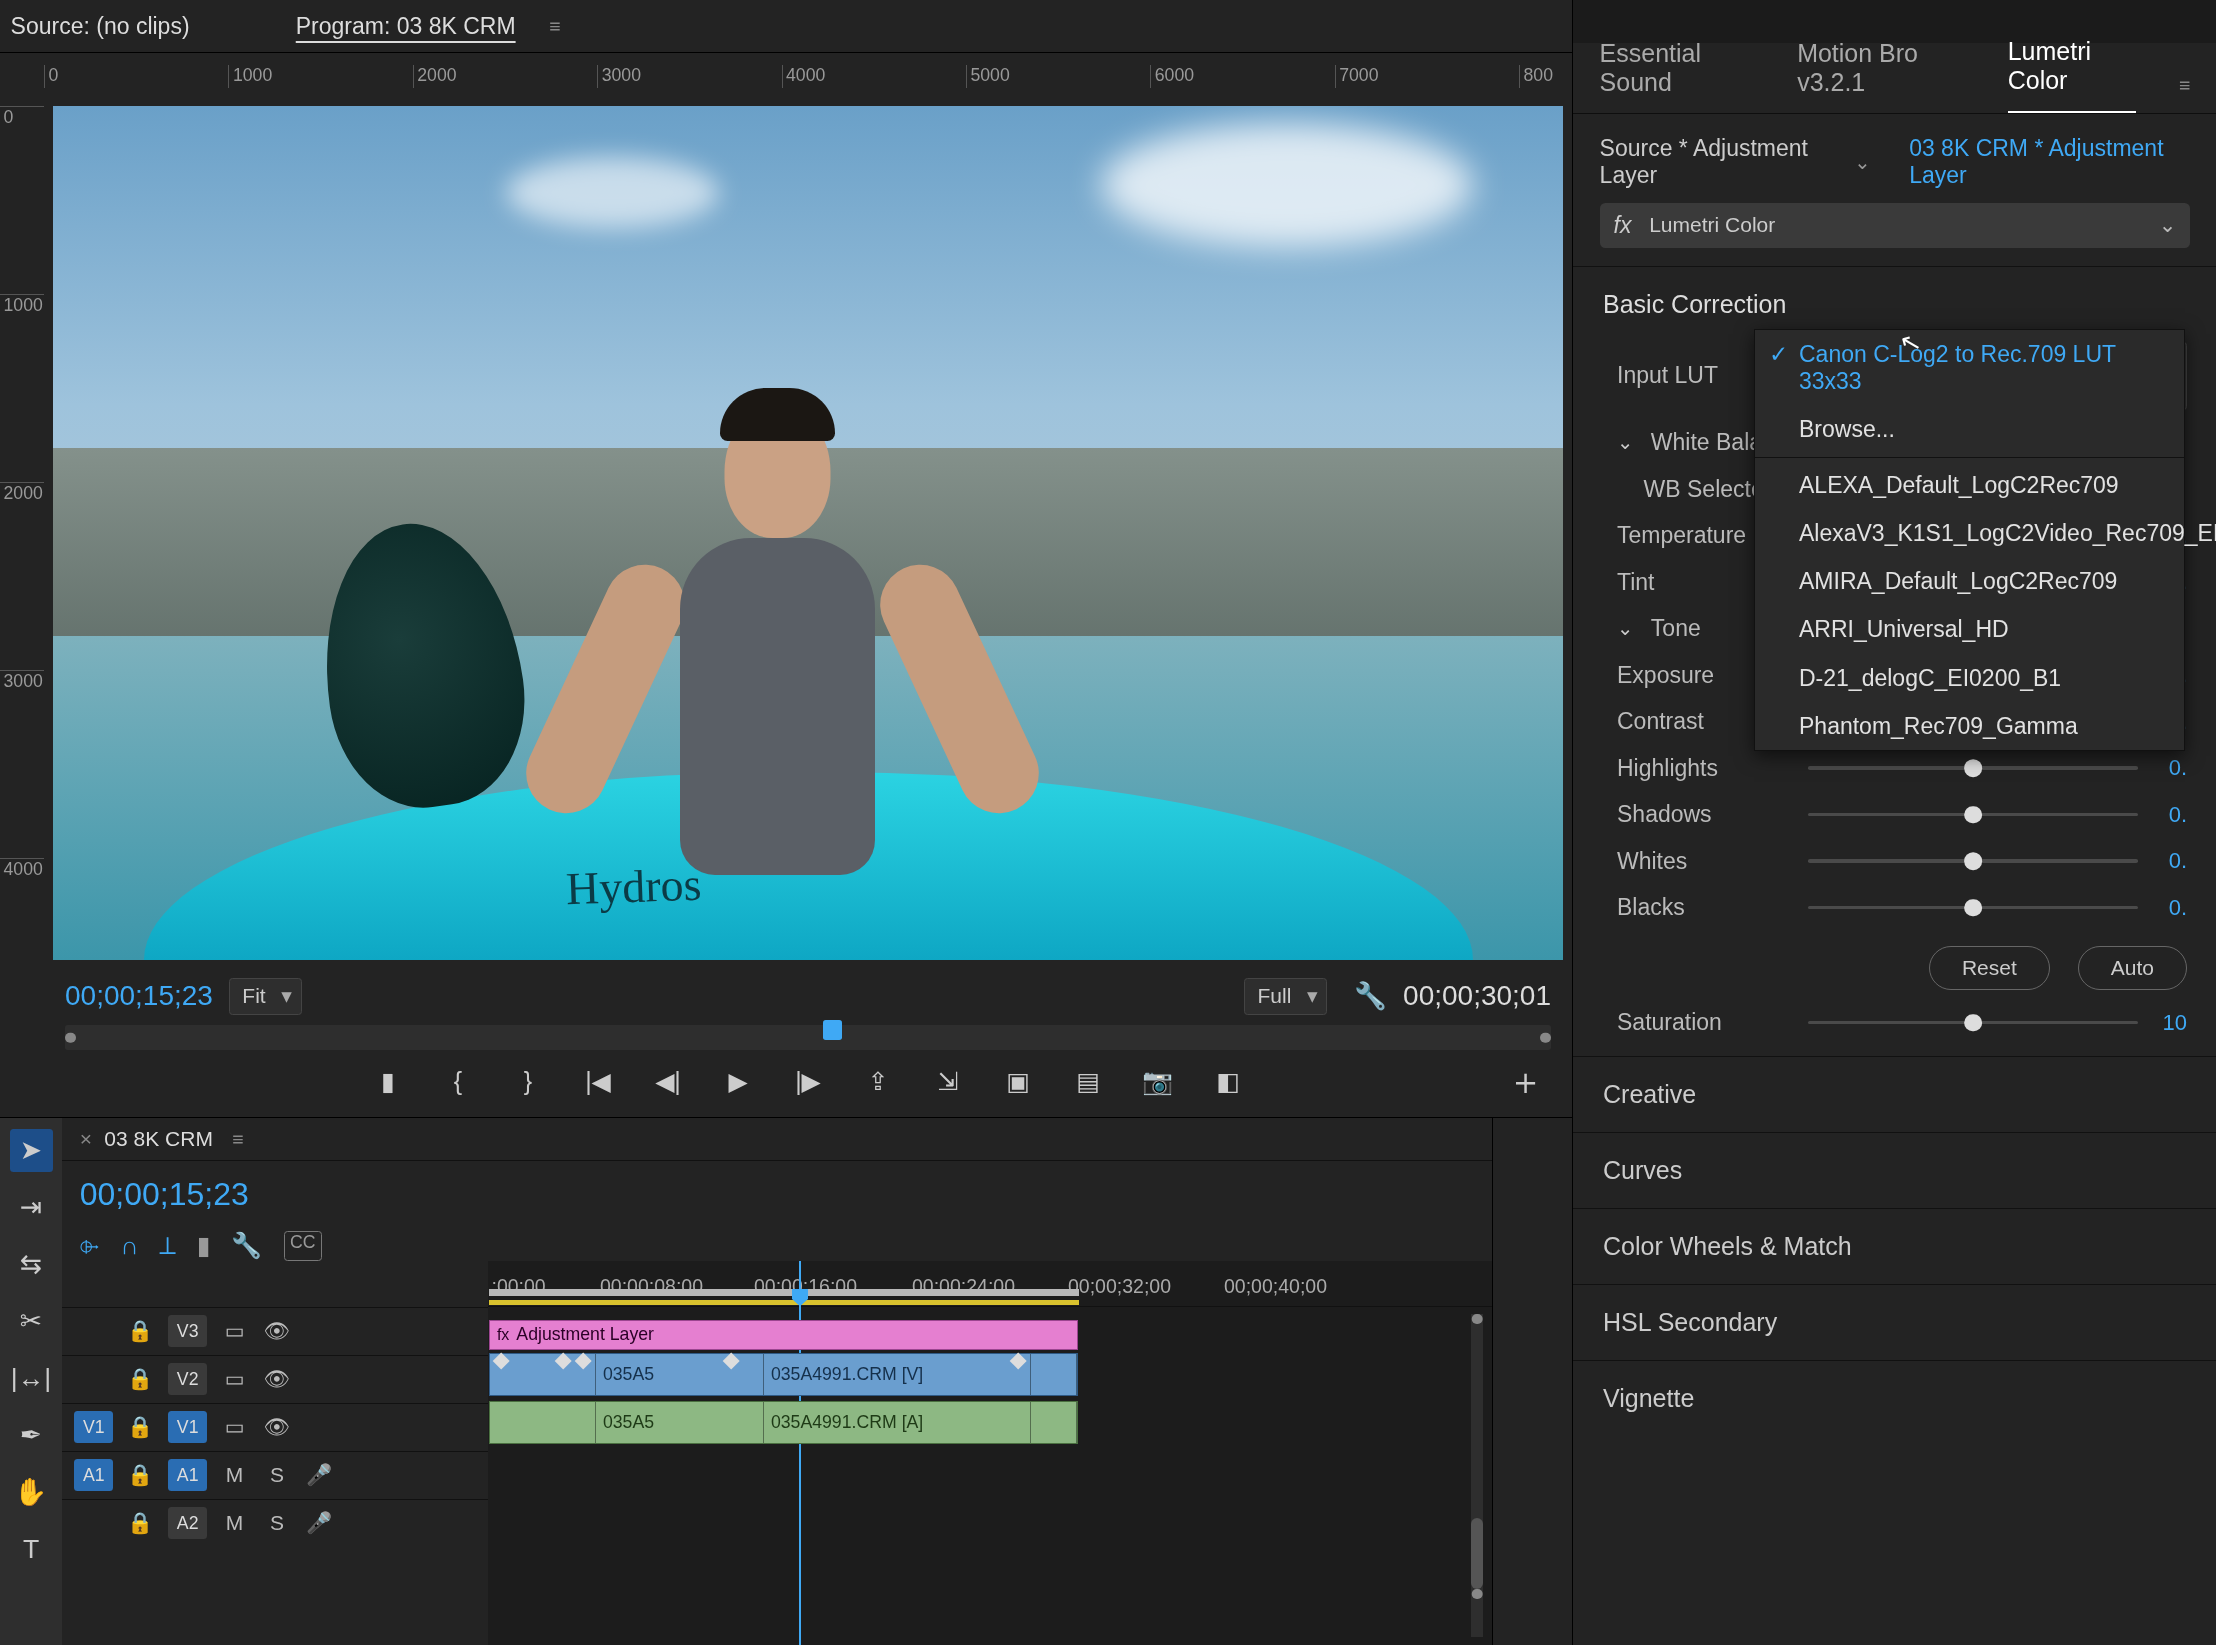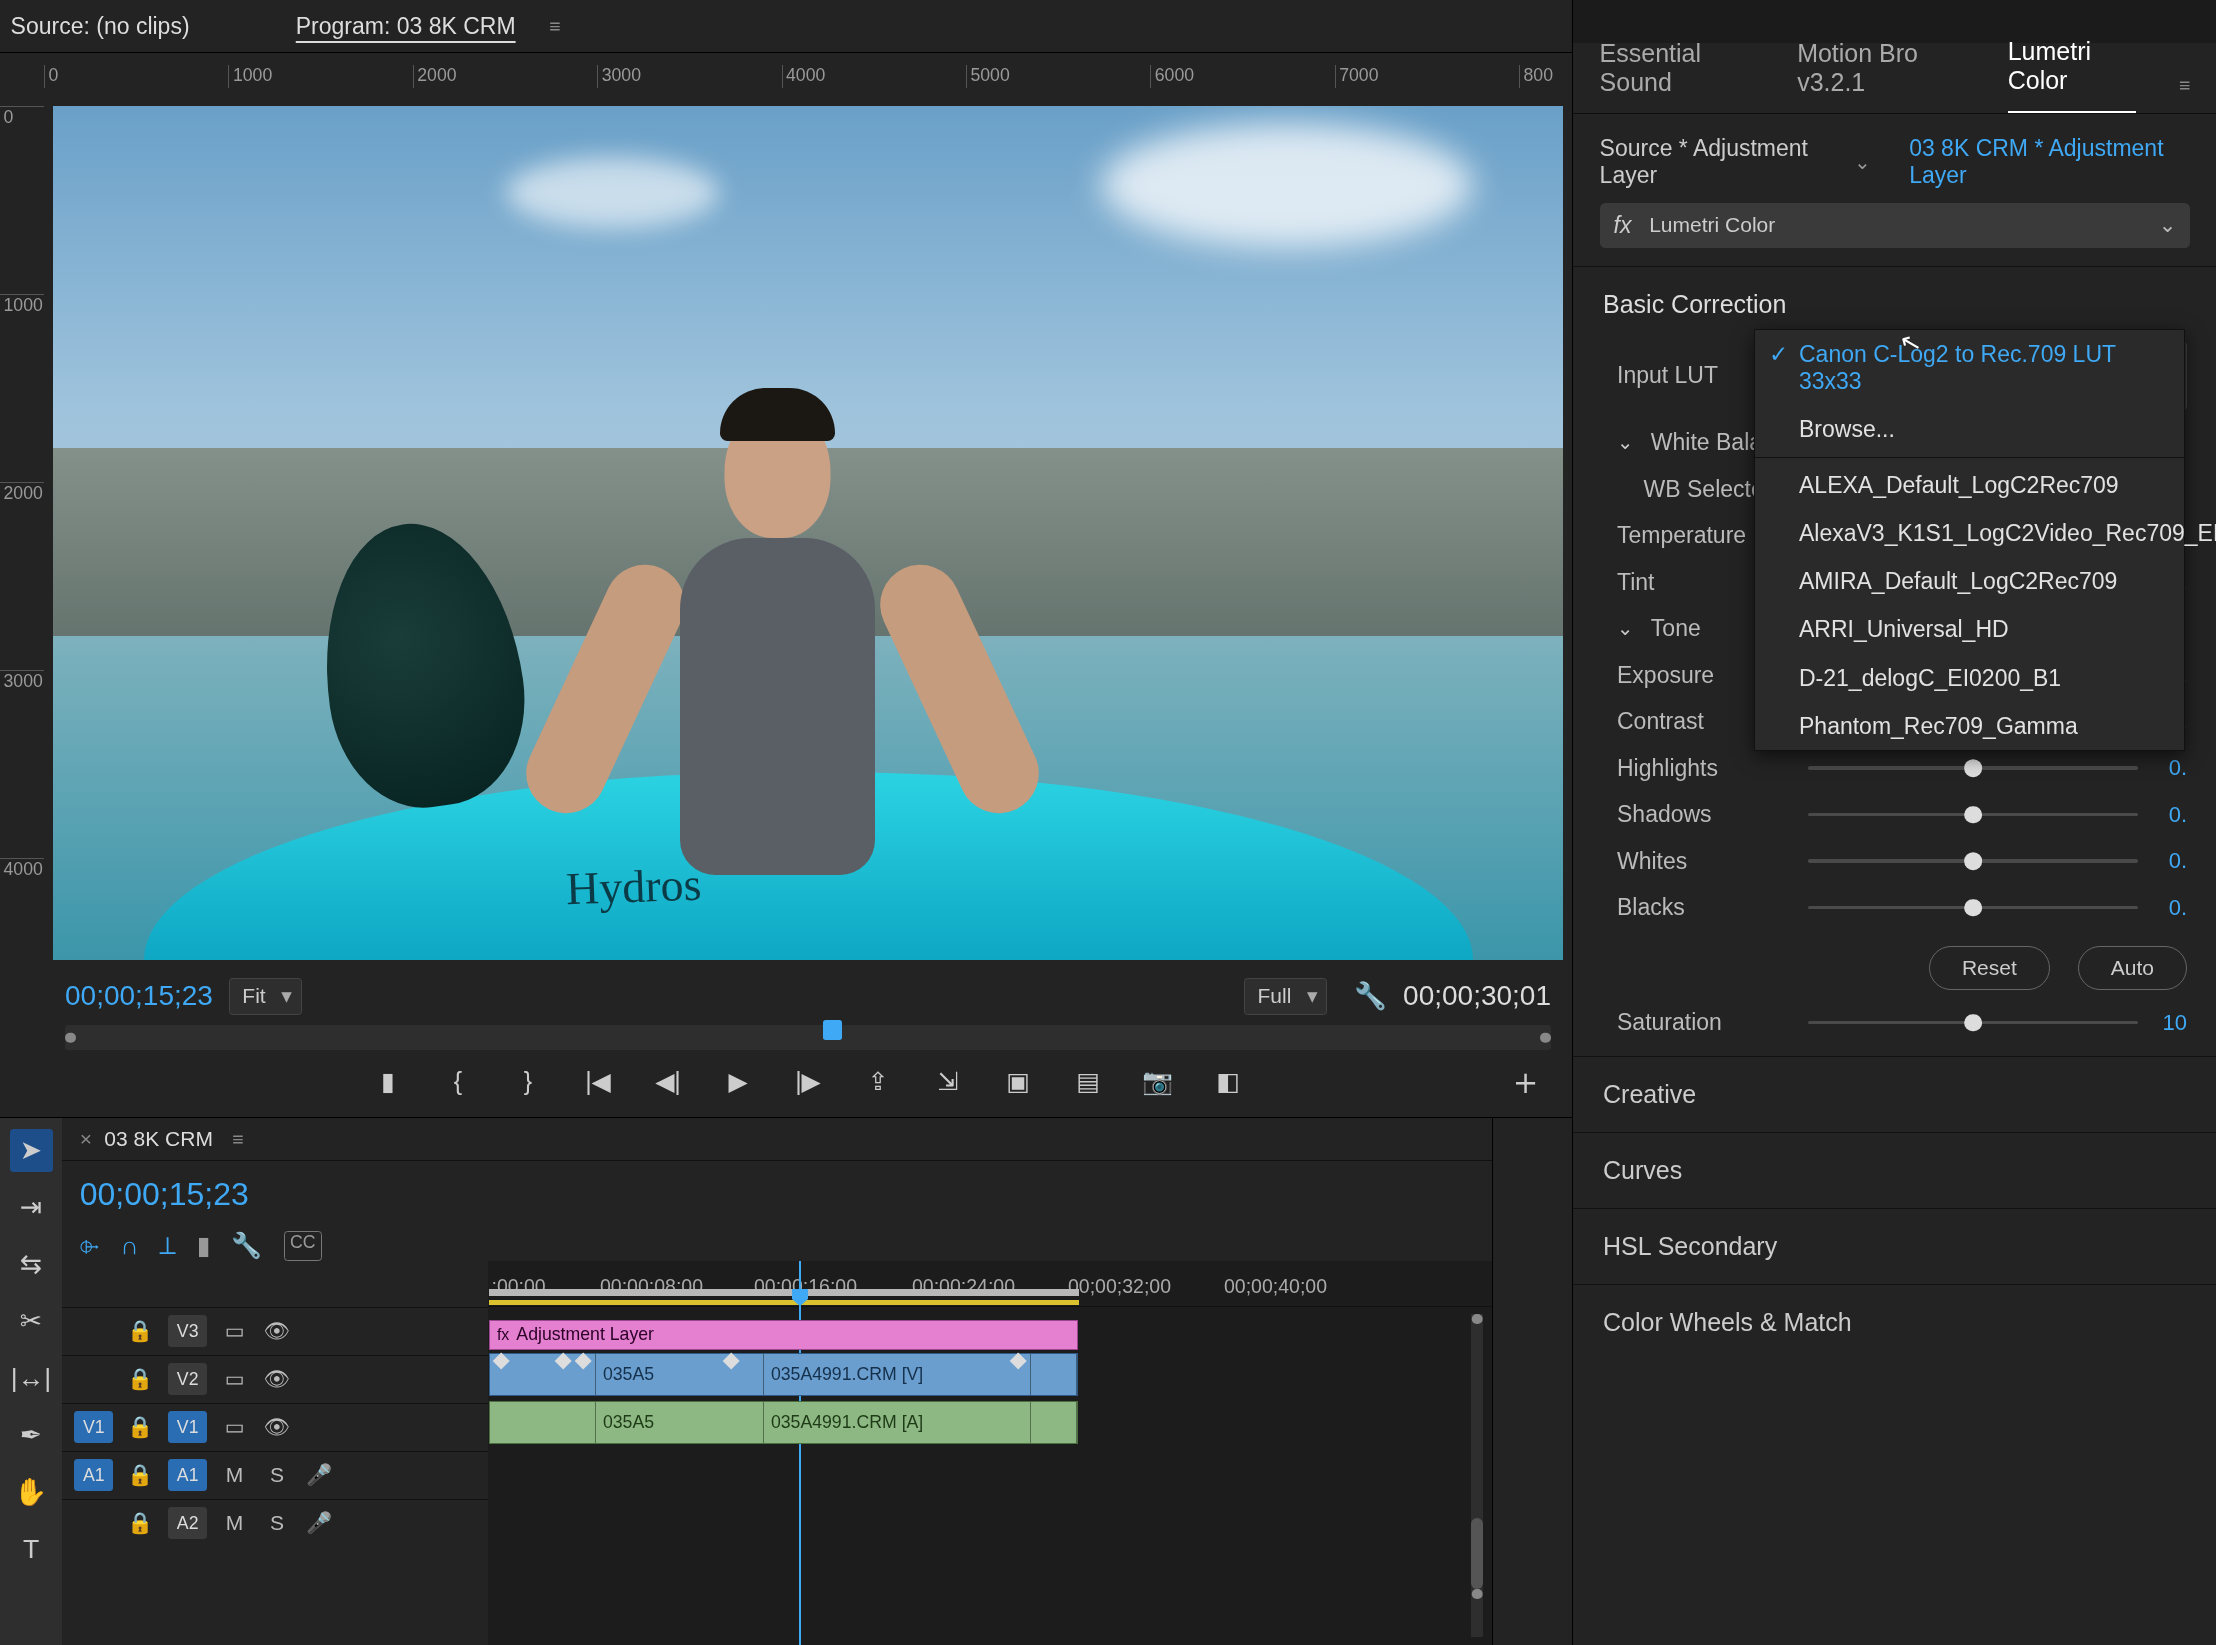--- a/index.html
+++ b/index.html
@@ -461,22 +461,23 @@
             <span class="label">Saturation</span>
             <div class="slider">
               <div class="knob"></div>
             </div>
             <span class="slider-val">10</span>
           </div>
       </div>
 
       <div class="sec-header">Creative</div>
       <div class="sec-header">Curves</div>
+      <div class="sec-header">Color Wheels &amp; Match</div>
       <div class="sec-header">HSL Secondary</div>
-      <div class="sec-header">Color Wheels &amp; Match</div>
+      <div class="sec-header">Vignette</div>
     </div>
 
     <div class="lut-popup">
       <span class="cursor-ptr">↖</span>
       <div class="lut-item sel">Canon C-Log2 to Rec.709 LUT 33x33</div>
       <div class="lut-item">Browse...</div>
       <div class="lut-divider"></div>
       <div class="lut-item">ALEXA_Default_LogC2Rec709</div>
       <div class="lut-item">AlexaV3_K1S1_LogC2Video_Rec709_EE</div>
       <div class="lut-item">AMIRA_Default_LogC2Rec709</div>

